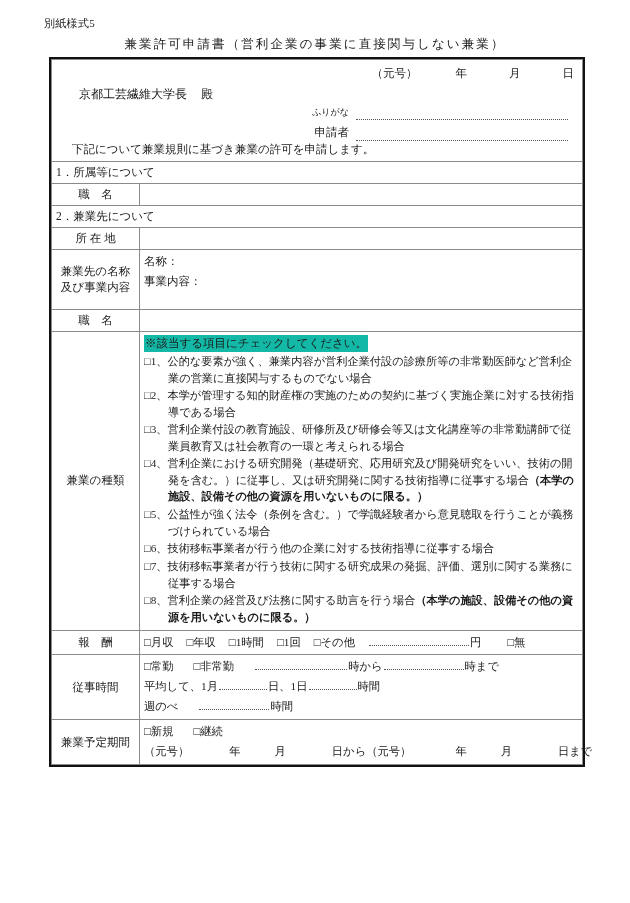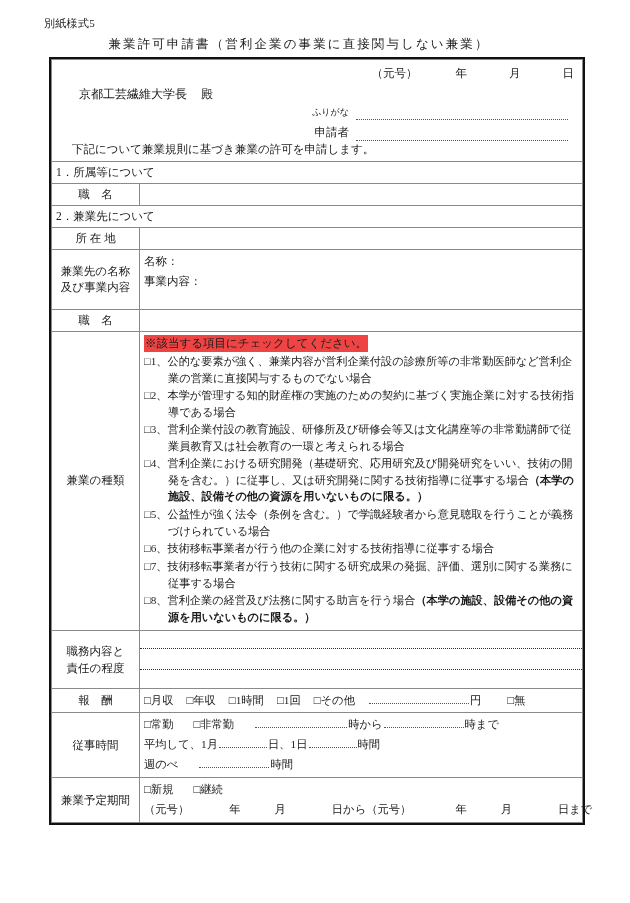--- a/index.html
+++ b/index.html
@@ -26,21 +26,21 @@
   .form-code {
     position: absolute;
     left: 44px; top: 16px;
     font-size: 11px;
     letter-spacing: .3px;
     white-space: nowrap;
     font-family: Liberation Serif, serif;
   }
   .doc-title {
     position: absolute;
-    left: 0; top: 36px;
+    left: 16px; top: 36px;
     width: 592px;
     text-align: center;
     font-size: 12.5px;
     letter-spacing: 2.1px;
     padding-left: 6px;
     white-space: nowrap;
   }
   
   .tbl-wrap {
     position: absolute;
@@ -115,21 +115,21 @@
     padding-left: 7px;
     height: 19px;
   }
   
   td.free { height: 20px; }
   .namecell { height: 60px; vertical-align: top !important; padding-top: 3px !important; }
   .namecell div { margin-bottom: 3px; }
   
   td.kindcell { padding: 3px 4px 4px 4px !important; vertical-align: top !important; }
   .notice {
-    background: #ef4444;
+    background: #14b8a6;
     display: inline-block;
     font-size: 11.5px;
     padding: 0 1px;
     margin-bottom: 1px;
   }
   .ck-item {
     display: block;
     font-size: 11.2px;
     line-height: 1.45;
     text-indent: -24px;
@@ -256,32 +256,20 @@
                 <div class="ck-item"><span class="box">□</span><span>3</span><span>、営利企業付設の教育施設、研修所及び研修会等又は文化講座等の非常勤講師で従業員教育又は社会教育の一環と考えられる場合</span></div>
                 <div class="ck-item"><span class="box">□</span><span>4</span><span>、営利企業における研究開発（基礎研究、応用研究及び開発研究をいい、技術の開発を含む。）に従事し、又は研究開発に関する技術指導に従事する場合</span><b>（本学の施設、設備その他の資源を用いないものに限る。）</b></div>
                 <div class="ck-item"><span class="box">□</span><span>5</span><span>、公益性が強く法令（条例を含む。）で学識経験者から意見聴取を行うことが義務づけられている場合</span></div>
                 <div class="ck-item"><span class="box">□</span><span>6</span><span>、技術移転事業者が行う他の企業に対する技術指導に従事する場合</span></div>
                 <div class="ck-item"><span class="box">□</span><span>7</span><span>、技術移転事業者が行う技術に関する研究成果の発掘、評価、選別に関する業務に従事する場合</span></div>
                 <div class="ck-item"><span class="box">□</span><span>8</span><span>、営利企業の経営及び法務に関する助言を行う場合</span><b>（本学の施設、設備その他の資源を用いないものに限る。）</b></div>
               </div>
         </td>
       </tr>
 
-      <tr>
-        <td class="lbl mid">
-          <div>職務内容と</div>
-          <div>責任の程度</div>
-        </td>
-        <td class="dutycell">
-          <div class="duty-lines">
-            <div class="dl dl1"></div>
-            <div class="dl dl2"></div>
-          </div>
-        </td>
-      </tr>
 
       <tr>
         <td class="lbl">報　酬</td>
         <td class="paycell">
           <div class="inline-row">
             <span class="cb"><span>□</span><span>月収</span></span>
             <span class="cb"><span>□</span><span>年収</span></span>
             <span class="cb"><span>□</span><span>1時間</span></span>
             <span class="cb"><span>□</span><span>1回</span></span>
             <span class="cb"><span>□</span><span>その他</span></span>

